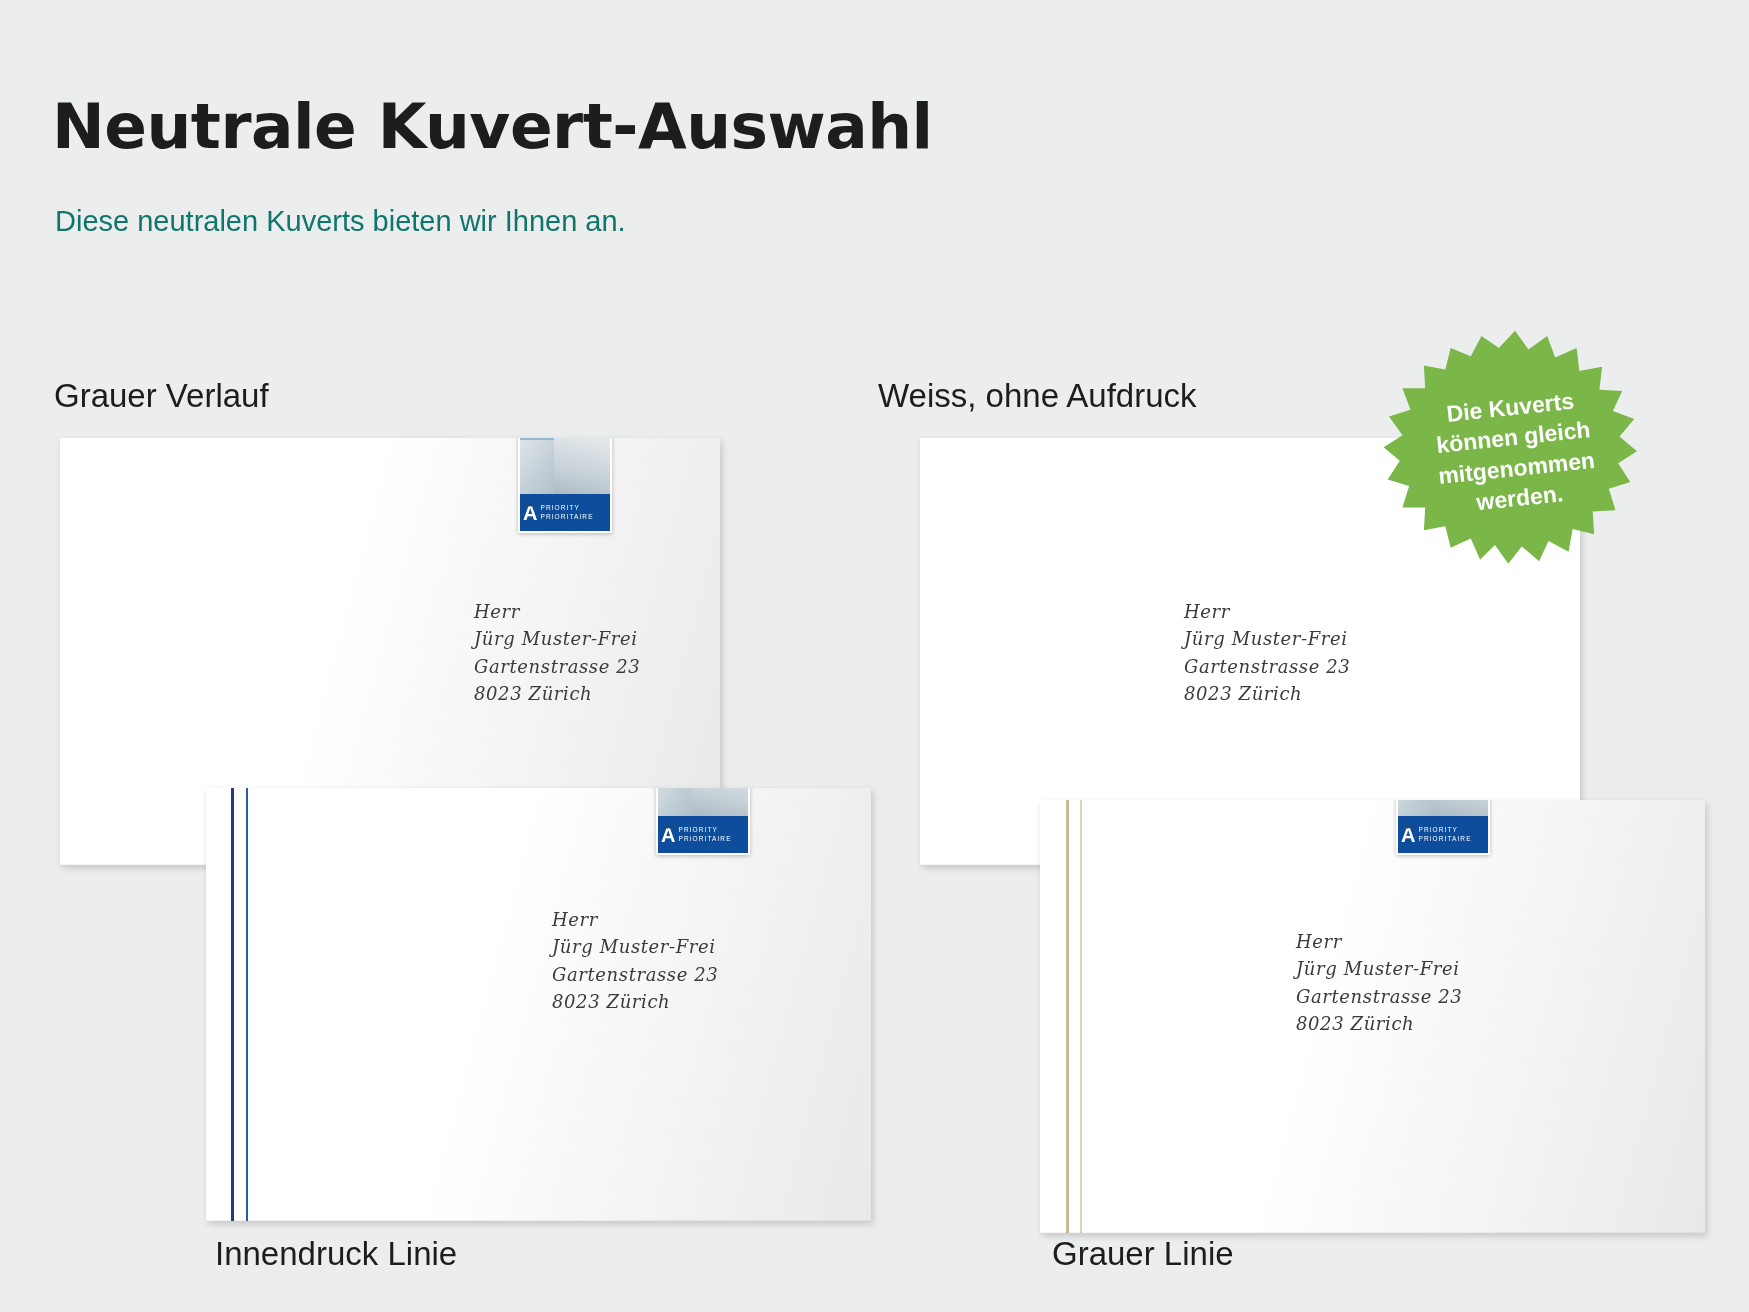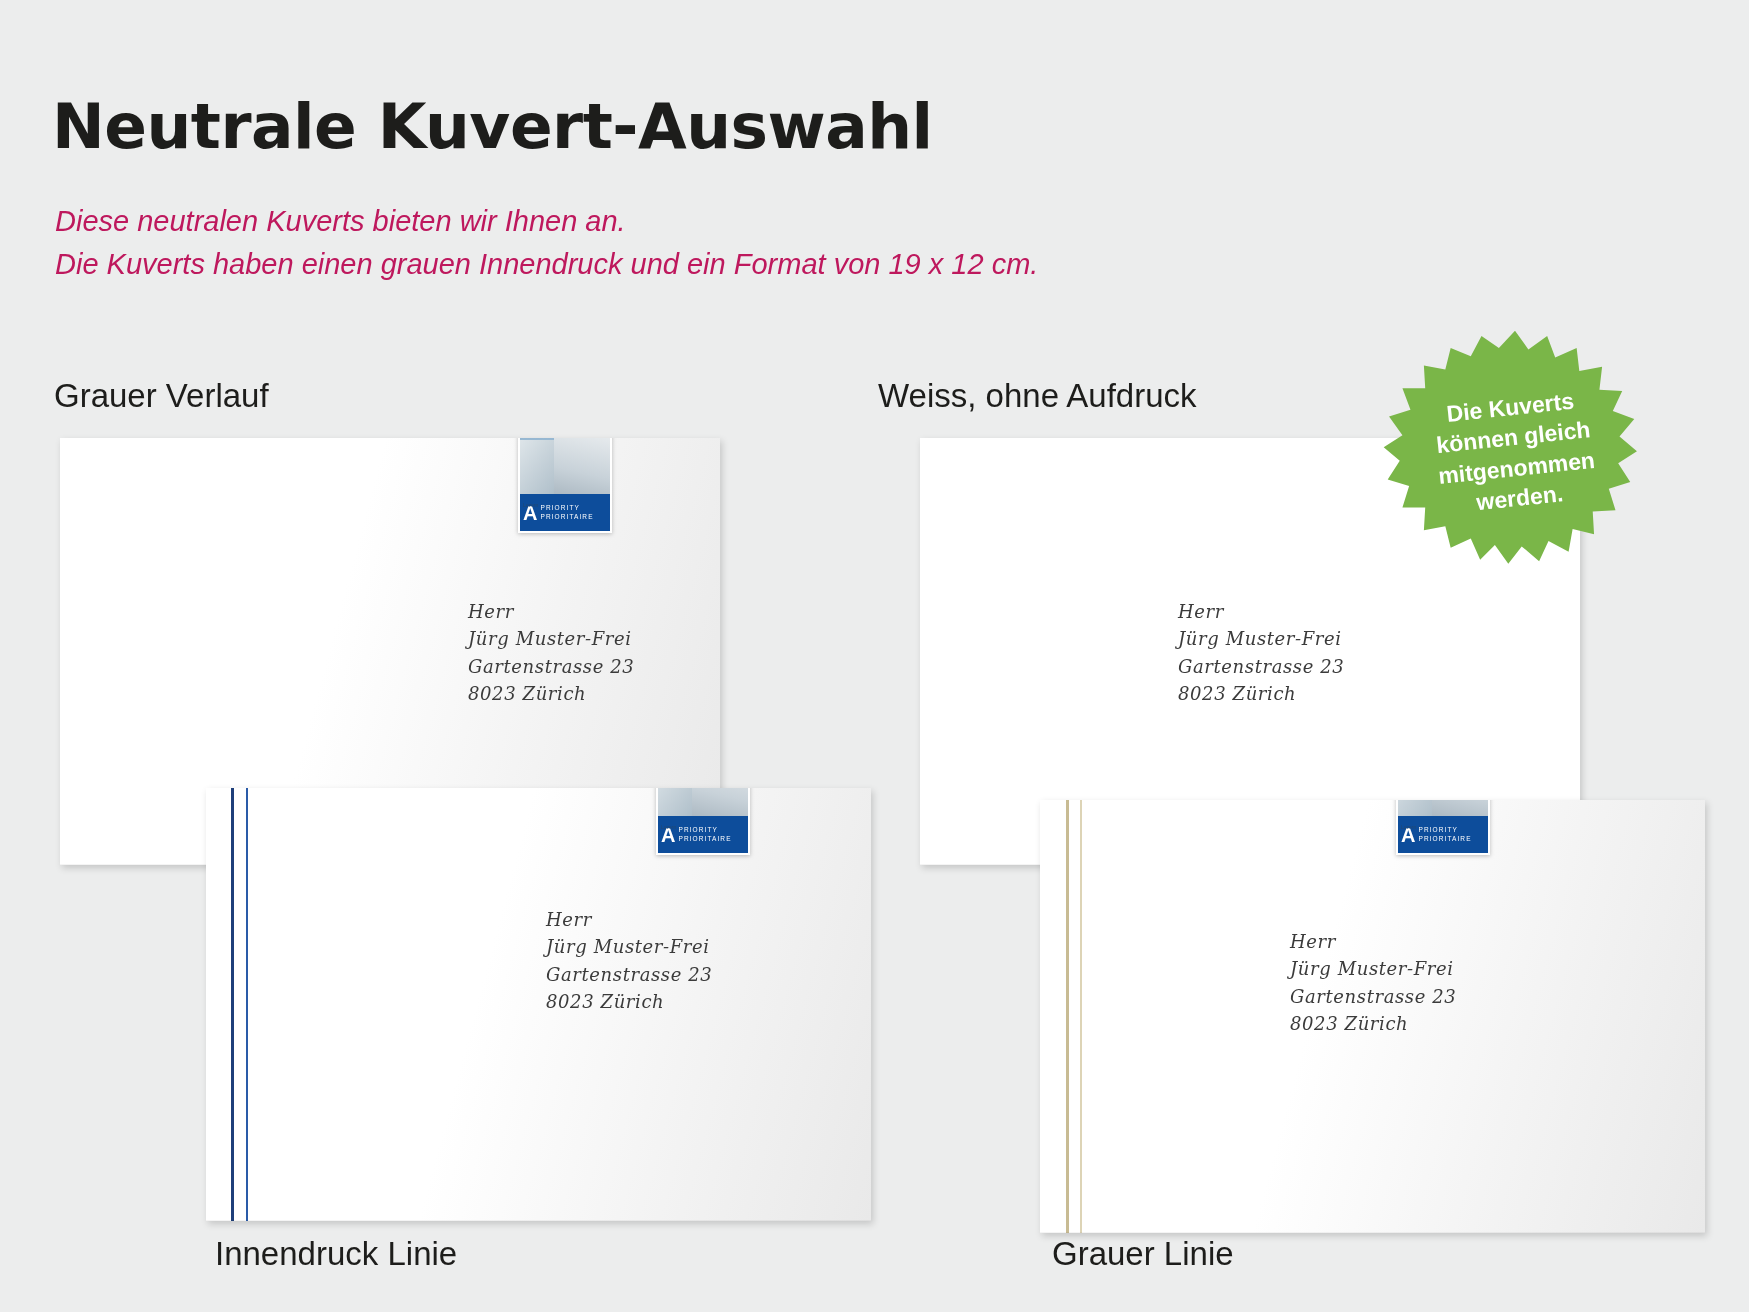--- a/index.html
+++ b/index.html
@@ -30,22 +30,21 @@
     color: #1d1d1b;
     white-space: nowrap;
   }
 
   .intro {
     position: absolute;
     left: 55px;
     top: 200px;
     font-size: 29px;
     line-height: 1.48;
-    color: #be185d;
-    font-style: italic;
+    color: #0f766e;
   }
   .intro div { white-space: nowrap; }
 
   .caption {
     position: absolute;
     font-size: 33px;
     color: #1d1d1b;
     white-space: nowrap;
   }
   .cap-grey   { left: 54px;  top: 377px; }
@@ -101,20 +100,21 @@
   
   .address {
     position: absolute;
     font-family: "DejaVu Serif", serif;
     font-style: italic;
     font-size: 18px;
     line-height: 1.52;
     color: #3b3b3b;
     letter-spacing: 0.6px;
     white-space: nowrap;
+    margin-left: 6px;
   }
   .e-grey  .address { left: 408px; top: 160px; }
   .e-white .address { left: 258px; top: 160px; }
   .e-blue  .address { left: 340px; top: 118px; }
   .e-gold  .address { left: 250px; top: 128px; }
 
   
   .stamp {
     position: absolute;
     width: 94px;
@@ -215,21 +215,20 @@
 </style>
 </head>
 <body>
 
 <div class="page">
 
   <h1 class="page-title">Neutrale Kuvert-Auswahl</h1>
 
   <div class="intro">
     <div>Diese neutralen Kuverts bieten wir Ihnen an.</div>
-    <div>Die Kuverts haben einen grauen Innendruck und ein Format von 19 x 12 cm.</div>
   </div>
 
   <div class="caption cap-grey">Grauer Verlauf</div>
   <div class="caption cap-white">Weiss, ohne Aufdruck</div>
   <div class="caption cap-blue">Innendruck Linie</div>
   <div class="caption cap-gold">Grauer Linie</div>
 
   <div class="env e-grey">
     <div class="grad"></div>
     <div class="flap"></div>

